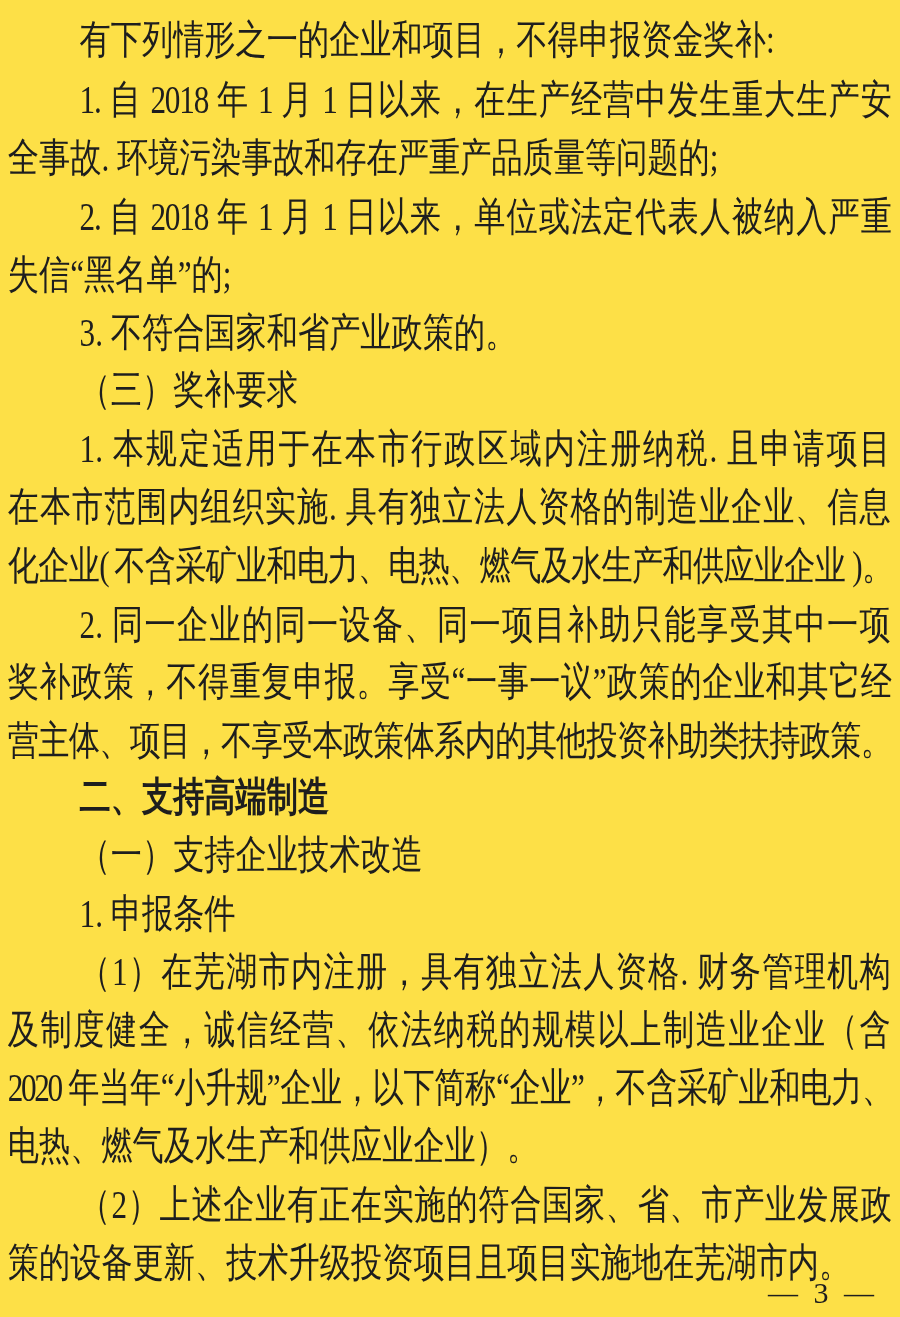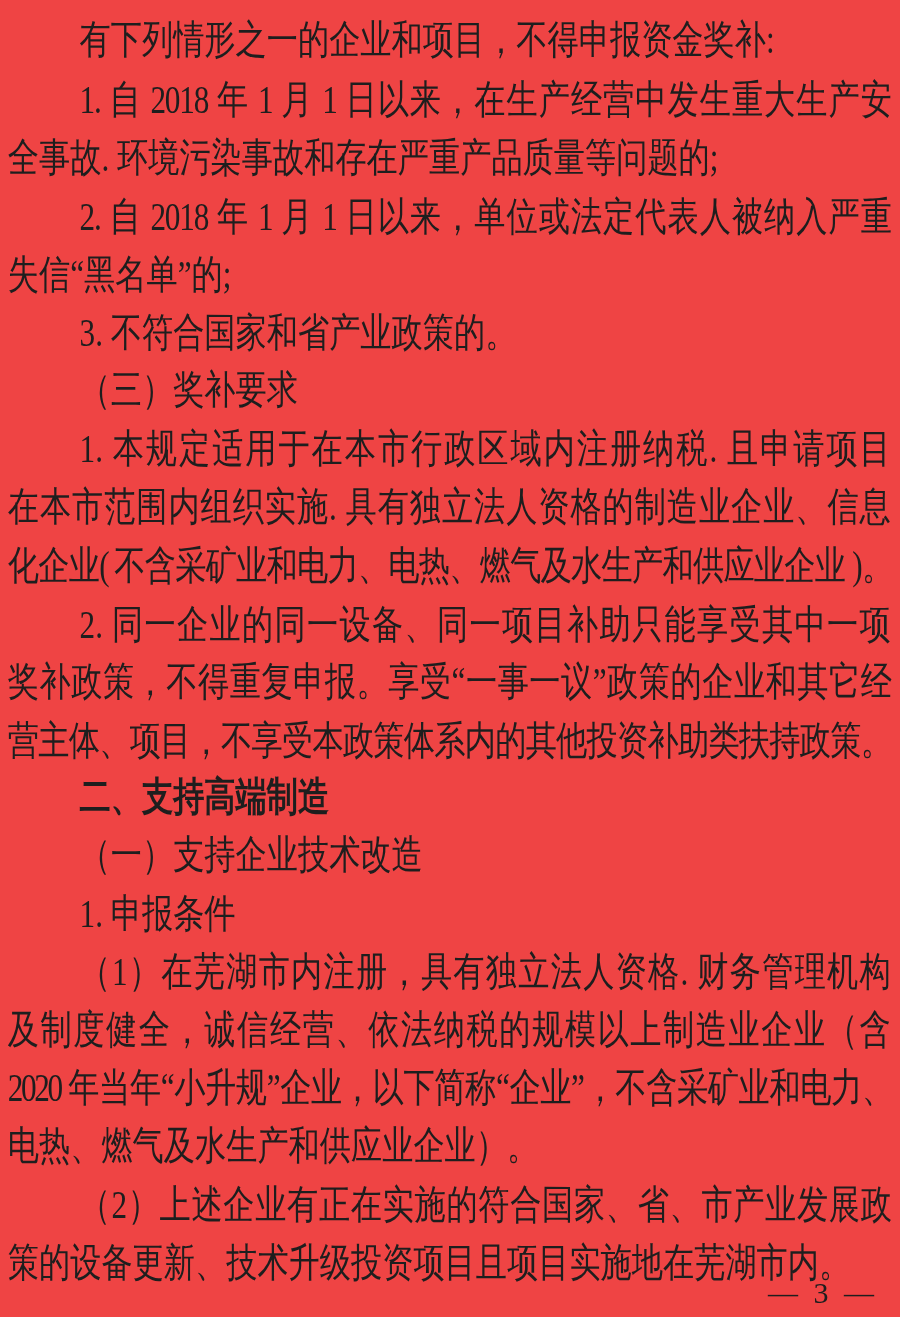--- a/index.html
+++ b/index.html
@@ -4,21 +4,21 @@
 <style>
   html, body {
     margin: 0;
     padding: 0;
     background: #ffffff;
   }
   .page {
     position: relative;
     width: 900px;
     height: 1317px;
-    background: #ef4444;
+    background: #fde047;
     overflow: hidden;
     color: #1e1e1e;
   }
   
   .scale-wrap {
     position: absolute;
     top: 0;
     left: 0;
     width: 1154px;
     height: 1317px;

